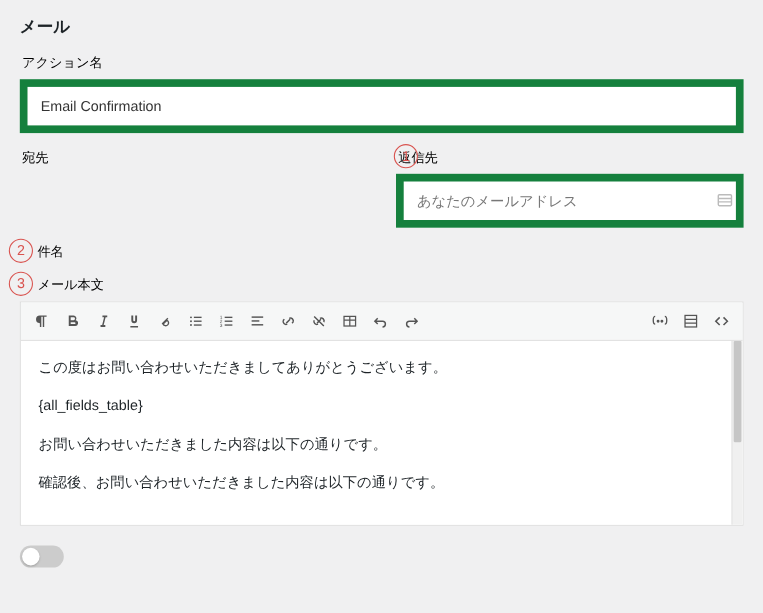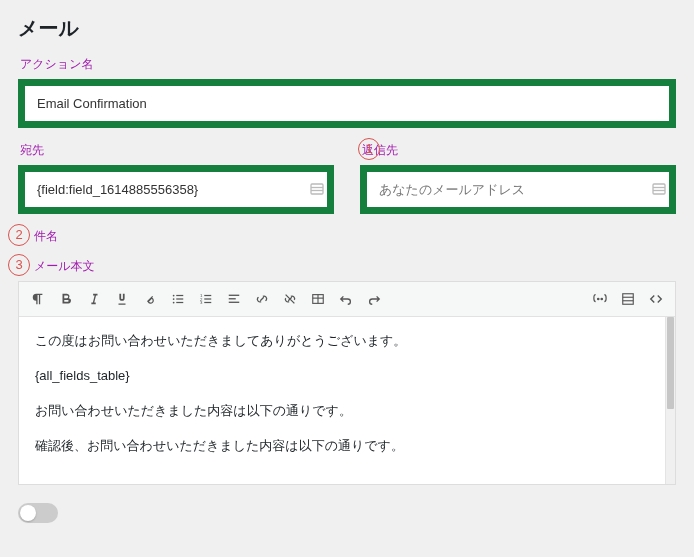--- a/index.html
+++ b/index.html
@@ -9,30 +9,30 @@
     color: #1d2327;
     font-size: 13px;
     line-height: 1.4;
     padding: 0;
     width: 694px;
   }
   .panel {
     padding: 14px 18px 20px 18px;
   }
   .panel-title {
-    font-size: 20px;
+    font-size: 15px;
     font-weight: 600;
     margin-bottom: 14px;
     color: #1d2327;
   }
   .field-group { margin-bottom: 14px; position: relative; }
   .field-label {
     display: block;
     font-size: 12px;
-    color: #a21caf;
+    color: #000000;
     margin-bottom: 6px;
     padding-left: 2px;
   }
   .field-label-row { position: relative; }
   .row2 { display: flex; gap: 26px; }
   .col { flex: 1; }
   .input-wrap {
     position: relative;
   }
   .text-input {
@@ -144,30 +144,20 @@
     </div>
   </div>
 
   <div class="field-group">
     <div class="field-label-row">
       <div class="annot annot-1">1</div>
     </div>
     <div class="row2">
       <div class="col">
         <label class="field-label">宛先</label>
-        <div class="input-wrap">
-          <input class="text-input" value="{field:field_1614885556358}" style="">
-          <span class="merge-icon">
-            <svg width="16" height="16" viewBox="0 0 16 16" fill="none" stroke="currentColor" stroke-width="1.3">
-              <rect x="2" y="3" width="12" height="10" rx="1"></rect>
-                <line x1="2" y1="6.5" x2="14" y2="6.5"></line>
-                <line x1="2" y1="9.5" x2="14" y2="9.5"></line>
-            </svg>
-          </span>
-        </div>
       </div>
       <div class="col">
         <label class="field-label">返信先</label>
         <div class="input-wrap">
           <input class="text-input" placeholder="あなたのメールアドレス" style="">
           <span class="merge-icon">
             <svg width="16" height="16" viewBox="0 0 16 16" fill="none" stroke="currentColor" stroke-width="1.3">
               <rect x="2" y="3" width="12" height="10" rx="1"></rect>
                 <line x1="2" y1="6.5" x2="14" y2="6.5"></line>
                 <line x1="2" y1="9.5" x2="14" y2="9.5"></line>

